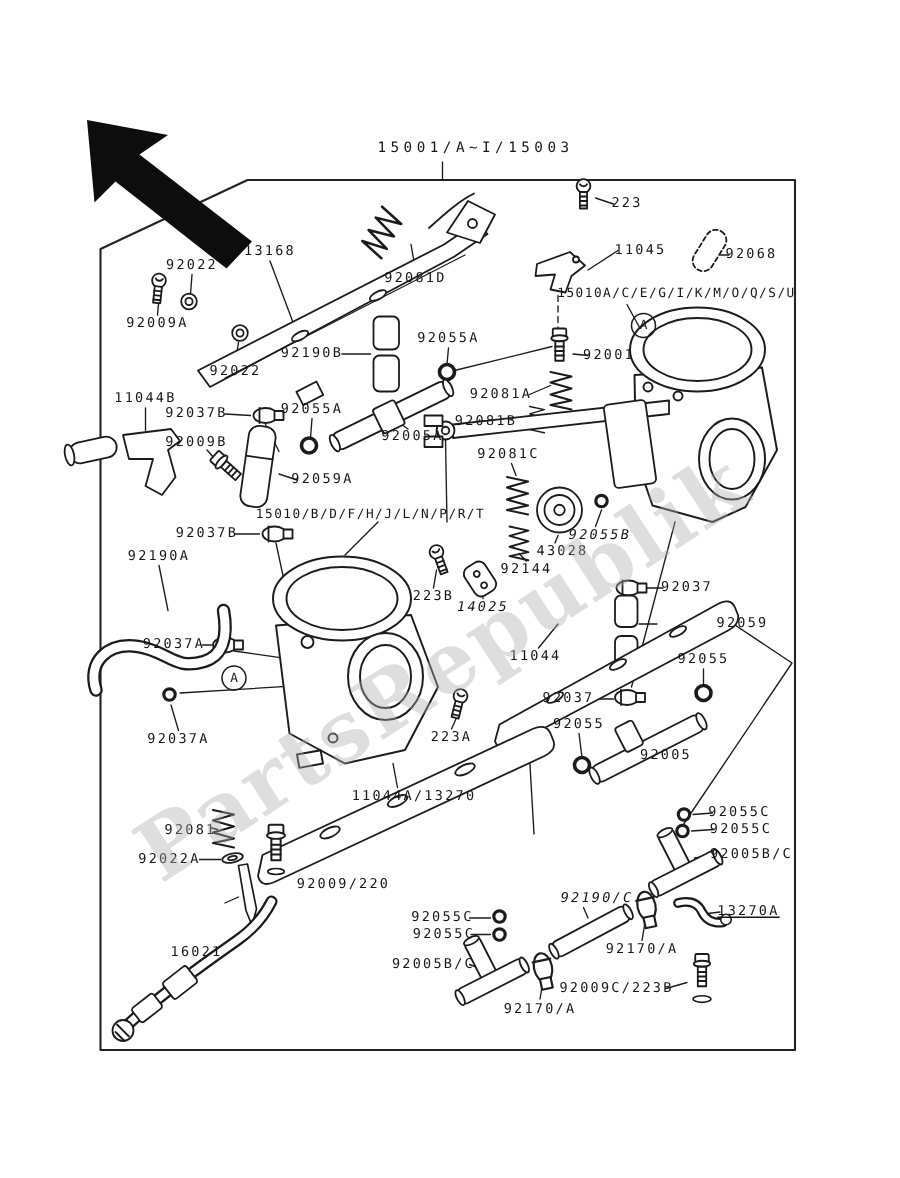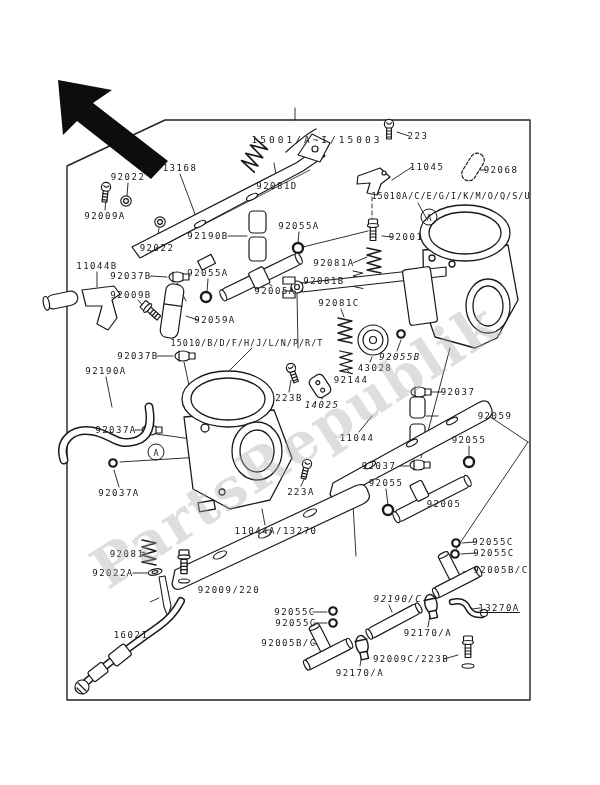--- a/index.html
+++ b/index.html
@@ -1,21 +1,21 @@
 <!DOCTYPE html>
 <html><head>
 <meta charset="utf-8">
 <style>
   html,body{margin:0;padding:0;background:#fff;}
   #stage{position:relative;width:600px;height:785px;background:#fff;overflow:hidden;
          font-family:"DejaVu Sans Mono",monospace;}
   svg{position:absolute;left:0;top:0;}
   .part-label{position:absolute;transform:translate(-50%,-50%);white-space:nowrap;
       font:9px "DejaVu Sans Mono",monospace;letter-spacing:1.5px;color:#161616;}
-  .part-label.title{font-size:9.5px;letter-spacing:3px;margin-top:40px;}
+  .part-label.title{font-size:9.5px;letter-spacing:3px;}
   .part-label.long{font-size:8.5px;letter-spacing:1px;}
   .circled-mark{position:absolute;width:15px;height:15px;border:1.3px solid #1b1b1b;
       border-radius:50%;display:flex;align-items:center;justify-content:center;
       transform:translate(-50%,-50%);font:8.5px "DejaVu Sans Mono",monospace;color:#1b1b1b;}
   .watermark{position:absolute;left:295px;top:445px;transform:translate(-50%,-50%) rotate(-33deg);
       font-family:"DejaVu Serif",serif;font-weight:bold;font-size:56px;
       color:rgba(173,173,173,0.40);letter-spacing:2px;white-space:nowrap;pointer-events:none;}
 </style>
 </head>
 <body>

